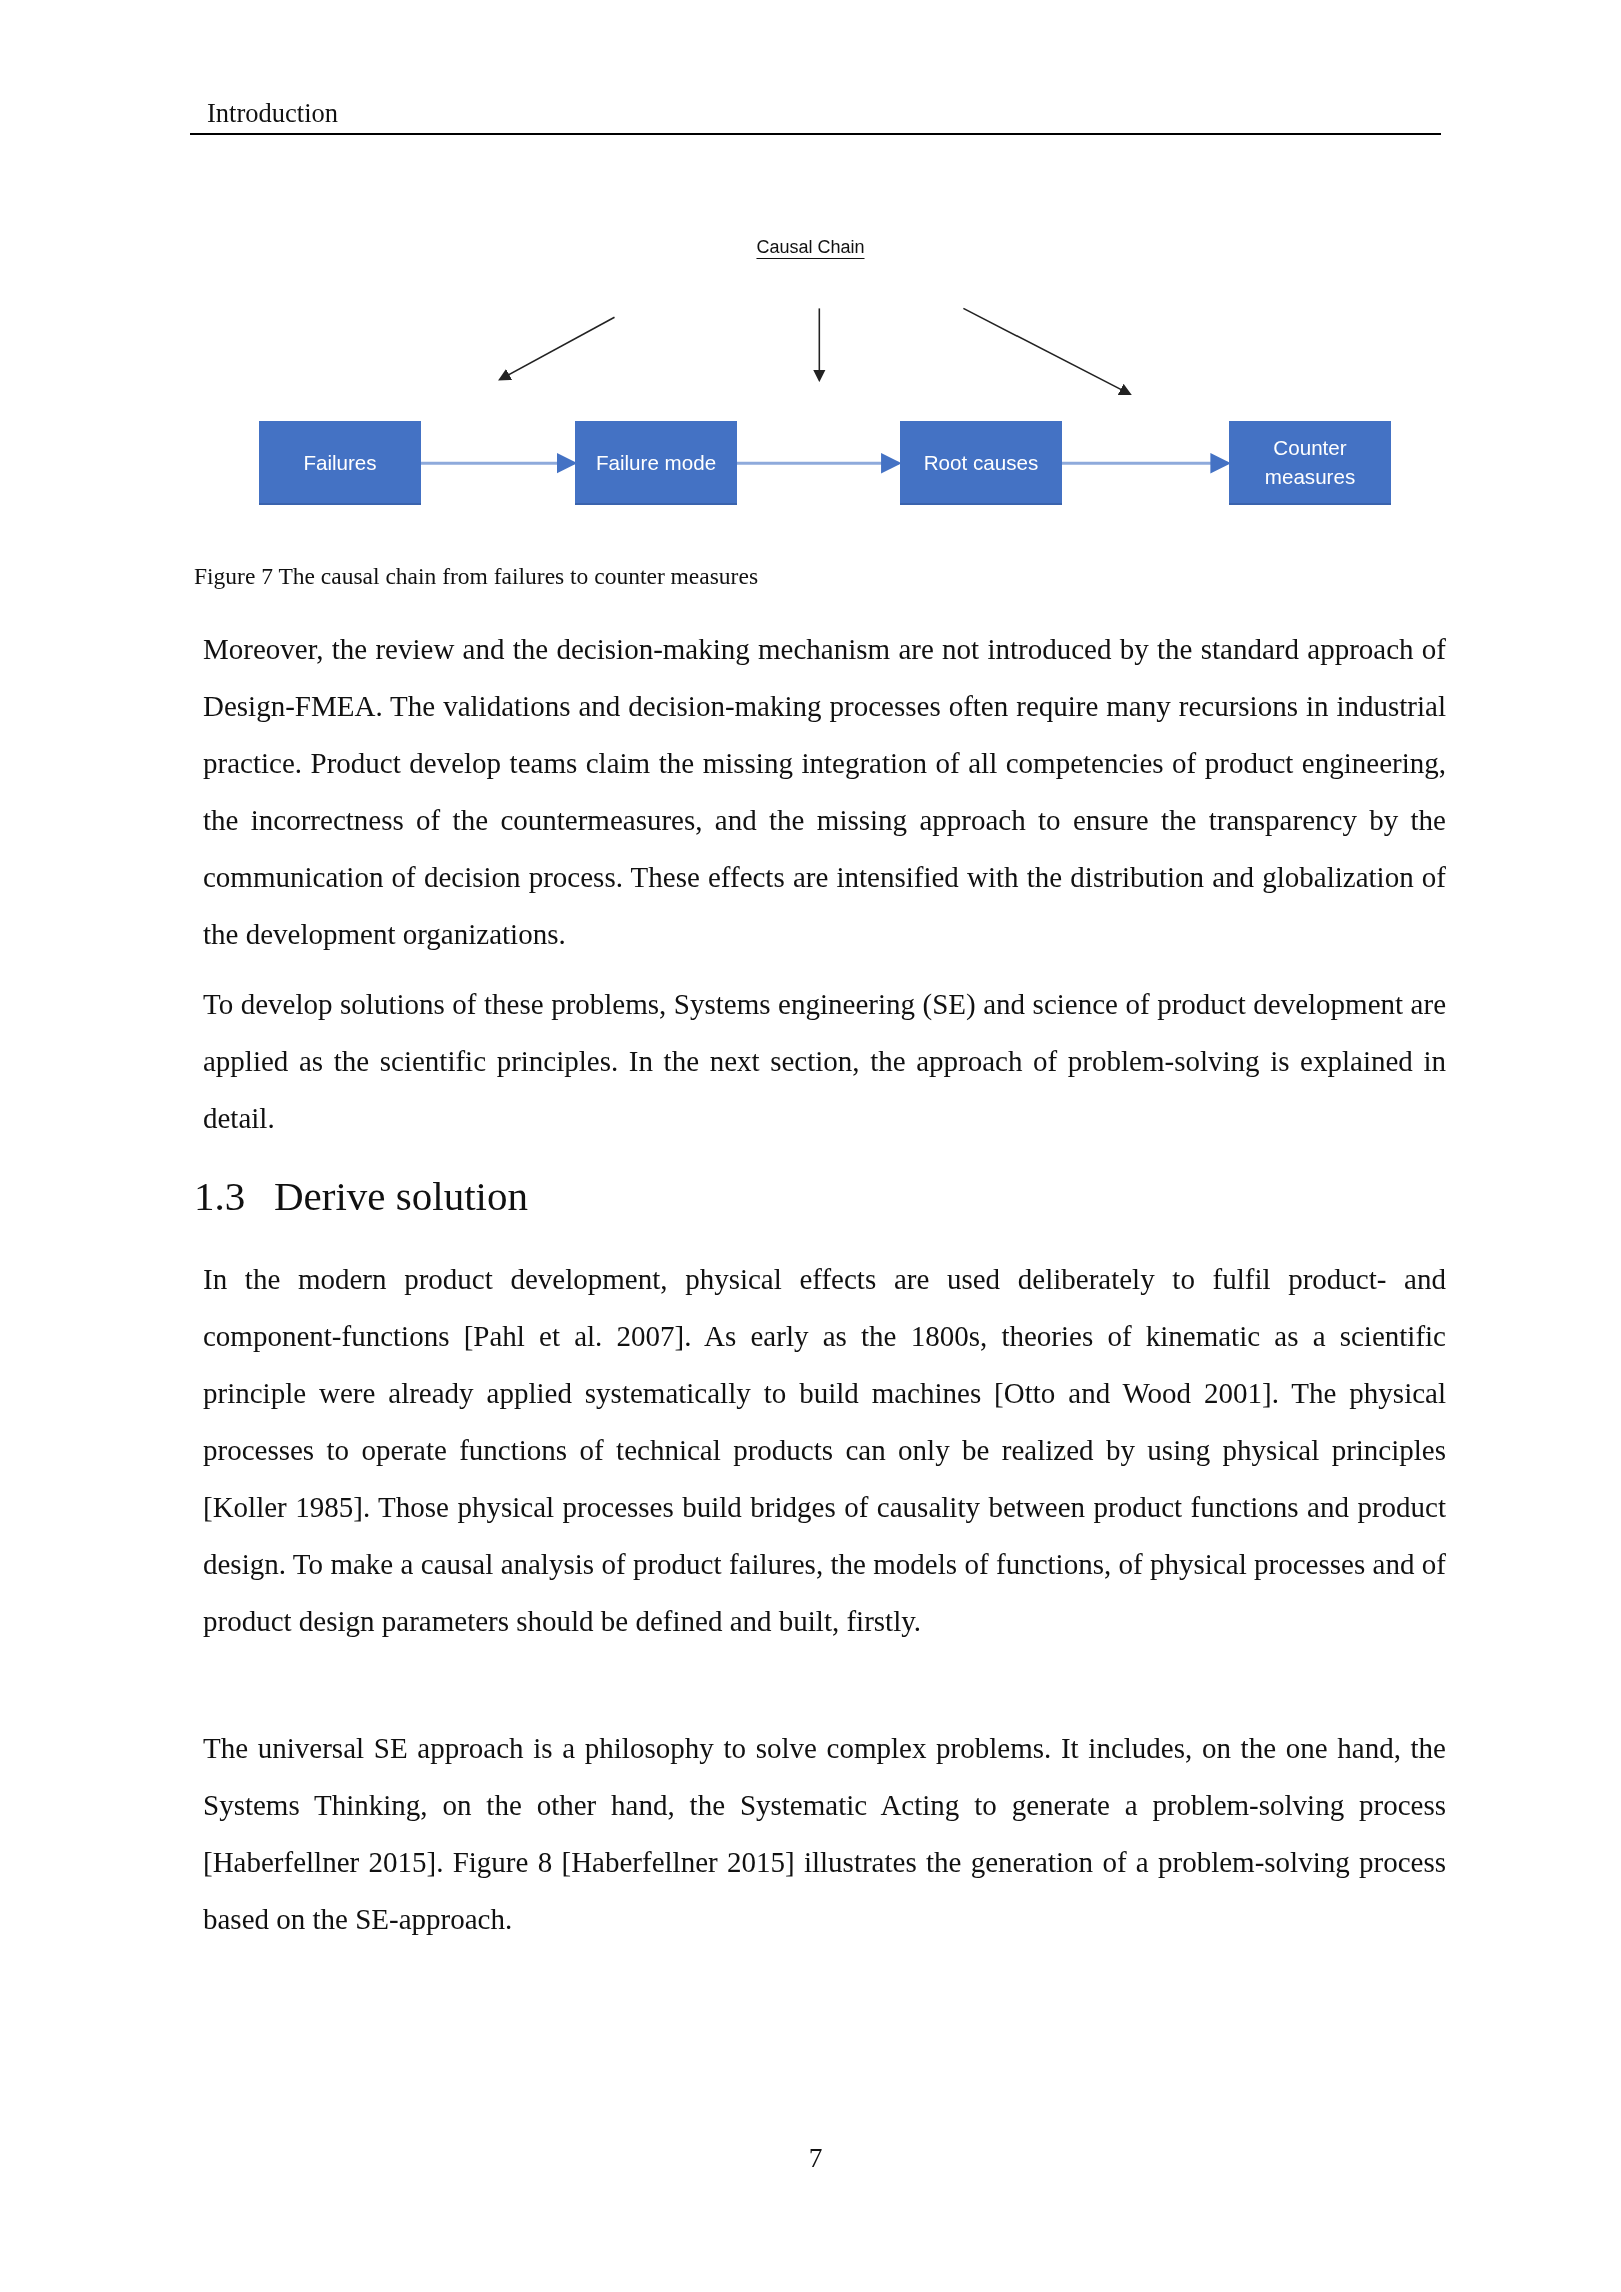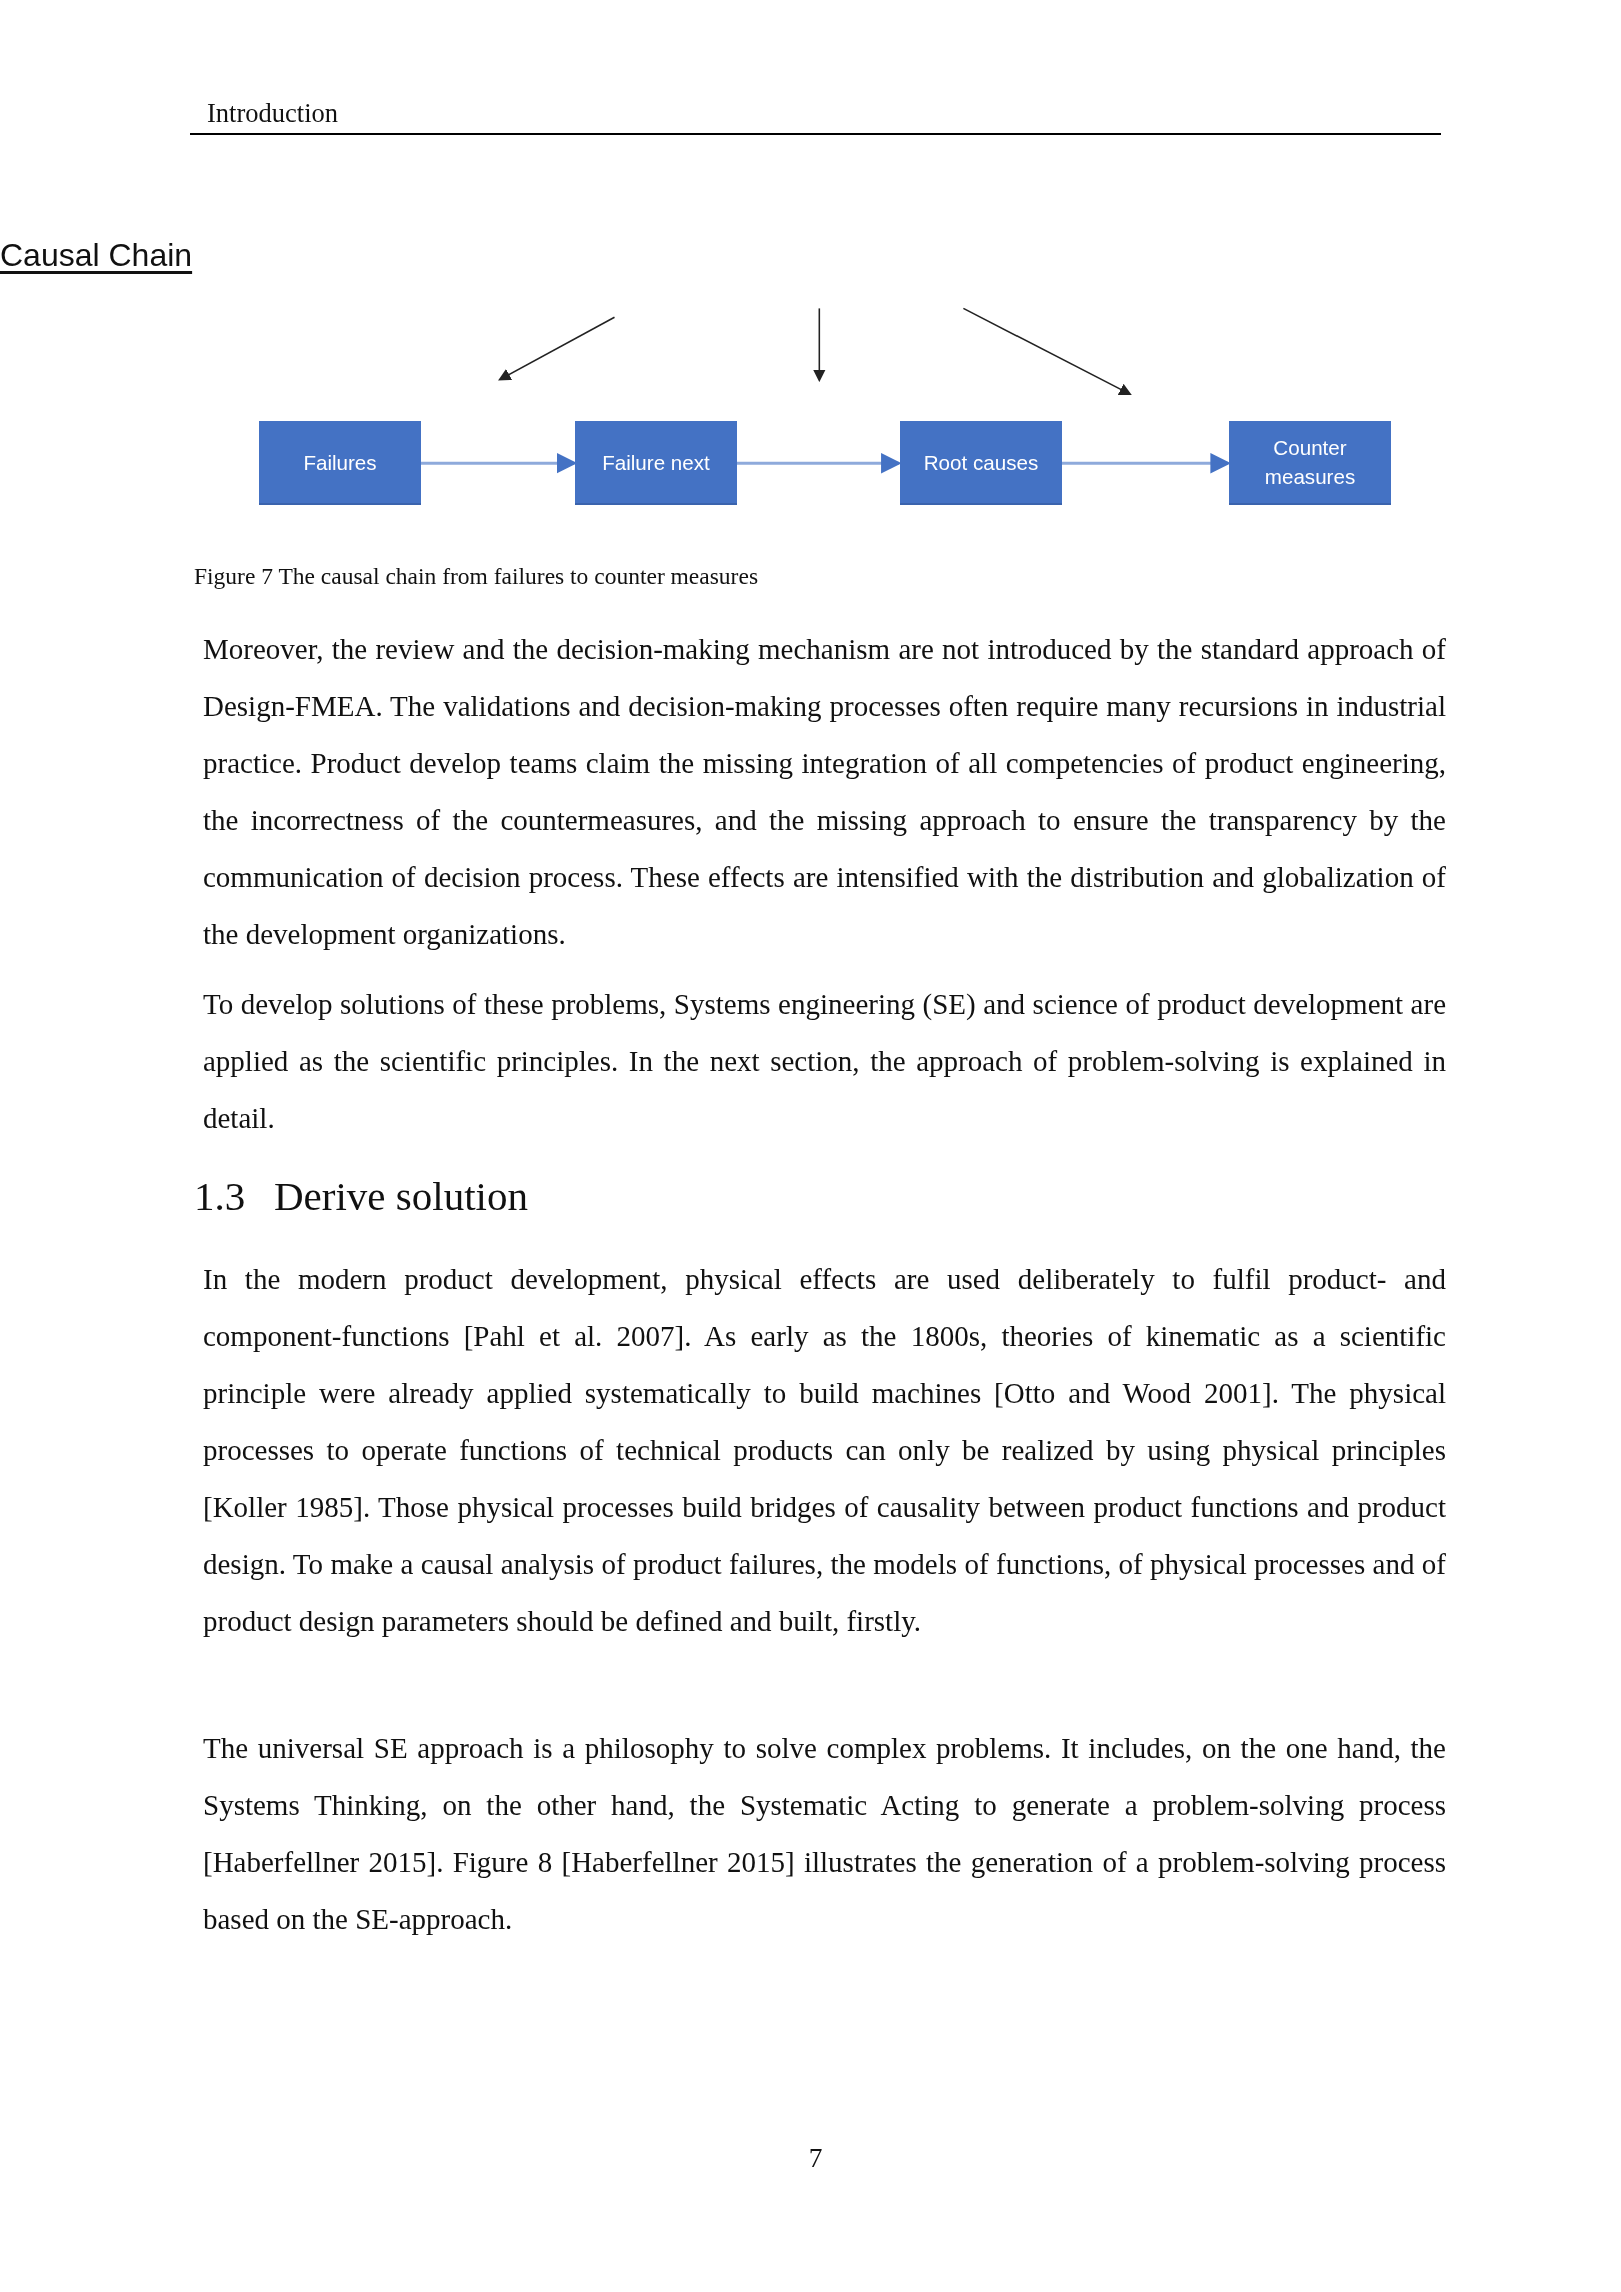--- a/index.html
+++ b/index.html
@@ -1,22 +1,22 @@
 <!DOCTYPE html>
 <html><head>
 <meta charset="utf-8">
 <style>
   html, body { margin: 0; padding: 0; background: #ffffff; }
   body { width: 1621px; height: 2293px; position: relative; overflow: hidden;
          font-family: "Liberation Serif", "DejaVu Serif", serif; color: #111; }
   .running-head { position: absolute; left: 192px; top: 98px; font-size: 26.5px; margin-left: 15px; }
   .head-rule { position: absolute; left: 190px; top: 133px; width: 1251px; height: 2px; background: #000; }
   .figure { position: absolute; left: 0; top: 225px; width: 1621px; height: 304px; }
-  .fig-title { position: absolute; left: 0; width: 1621px; top: 11.8px; 
-               font-family: "Liberation Sans", "DejaVu Sans", sans-serif; font-size: 32px;
+  .fig-title { position: absolute; left: 0; width: 1621px; top: 11.8px; text-align: center;
+               font-family: "Liberation Sans", "DejaVu Sans", sans-serif; font-size: 18px;
                text-decoration: underline; text-underline-offset: 4.9px; color: #111; }
   .box { position: absolute; top: 196px; width: 162px; height: 82px; background: #4472c4;
          border-bottom: 2px solid #3a63ad; color: #fff; display: flex; align-items: center;
          justify-content: center; text-align: center; line-height: 29px;
          font-family: "Liberation Sans", "DejaVu Sans", sans-serif; font-size: 20.6px; }
   .box span { white-space: pre-line; }
   svg.arrows { position: absolute; left: 0; top: 0; width: 1621px; height: 304px; }
   .caption { position: absolute; left: 194px; top: 563px; font-size: 23.5px; font-weight: normal; }
   .para { position: absolute; left: 194px; width: 1243px; font-size: 29px; line-height: 57px;
           text-align: justify; margin: 9px; }
@@ -45,21 +45,21 @@
     <line x1="836" y1="85" x2="836" y2="157" stroke="#222" stroke-width="1.6" marker-end="url(#ah)"></line>
     <line x1="983" y1="85" x2="1152" y2="172" stroke="#222" stroke-width="1.6" marker-end="url(#ah)"></line>
     <line x1="429" y1="243" x2="586" y2="243" stroke="#8eaadb" stroke-width="3" marker-end="url(#bh)"></line>
     <line x1="752" y1="243" x2="917" y2="243" stroke="#8eaadb" stroke-width="3" marker-end="url(#bh)"></line>
     <line x1="1083" y1="243" x2="1253" y2="243" stroke="#8eaadb" stroke-width="3" marker-end="url(#bh)"></line>
   </svg>
   <div class="box" style="left:259px">
       <span>Failures</span>
     </div>
   <div class="box" style="left:575px">
-      <span>Failure next</span>
+      <span>Failure mode</span>
     </div>
   <div class="box" style="left:900px">
       <span>Root causes</span>
     </div>
   <div class="box" style="left:1229px">
       <span>Counter
 measures</span>
     </div>
 </div>
 

